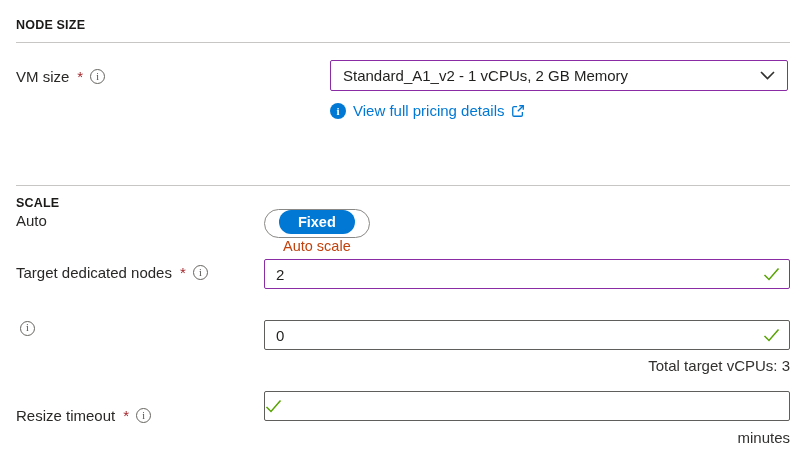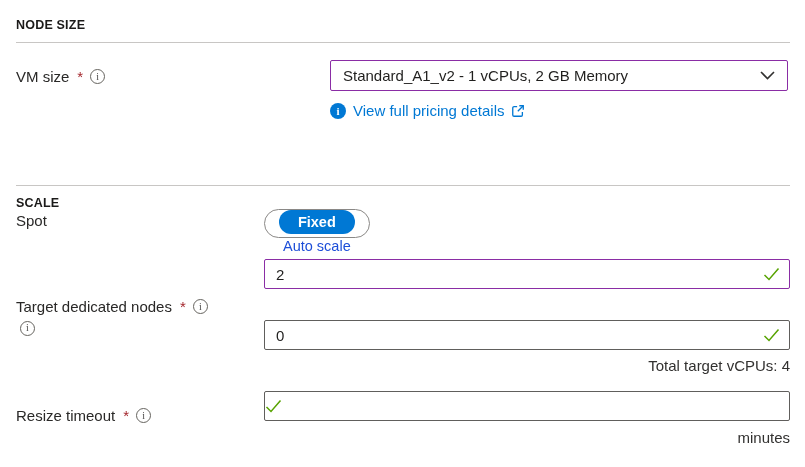--- a/index.html
+++ b/index.html
@@ -12,21 +12,21 @@
   .row-label{position:absolute;left:16px;display:flex;align-items:center;gap:7px;font-size:15px;color:#292827;white-space:nowrap;}
   .req{color:#a4262c;margin-left:1px;font-size:15px;}
   .info-icon{width:15px;height:15px;box-sizing:border-box;border:1px solid #66645f;border-radius:50%;display:inline-flex;align-items:center;justify-content:center;font-size:10px;line-height:1;color:#494847;font-family:"Liberation Serif",serif;flex:0 0 auto;}
 
   .dropdown{position:absolute;left:330px;top:60px;width:458px;height:31px;box-sizing:border-box;border:1px solid #8a2da5;border-radius:2px;background:#fff;display:flex;align-items:center;justify-content:space-between;padding:0 12px;font-size:15px;color:#201f1e;cursor:pointer;}
 
   .pricing-link{position:absolute;left:330px;top:102px;display:flex;align-items:center;gap:7px;font-size:15px;color:#0078d4;cursor:pointer;}
   .info-icon-filled{width:16px;height:16px;border-radius:50%;background:#0078d4;color:#fff;display:inline-flex;align-items:center;justify-content:center;font-size:11px;font-weight:bold;font-family:"Liberation Serif",serif;flex:0 0 auto;}
 
   .toggle{position:absolute;left:264px;top:209px;height:29px;box-sizing:border-box;border:1px solid #8a8886;border-radius:15px;background:#fff;display:inline-flex;align-items:center;padding:0 2px;flex-direction:column;}
-  .toggle-opt{border-radius:13px;font-size:14.5px;padding:4px 16px;cursor:pointer;color:#1d4ed8;}
+  .toggle-opt{border-radius:13px;font-size:14.5px;padding:4px 16px;cursor:pointer;color:#c2410c;}
   .toggle-opt.selected{background:#0078d4;color:#fff;font-weight:bold;padding:4px 19px;}
 
   .field{position:absolute;left:264px;width:526px;height:30px;box-sizing:border-box;border:1px solid #605e5c;border-radius:2px;background:#fff;display:flex;align-items:center;}
   .field.dirty{border-color:#8a2da5;}
   .field input{border:none;outline:none;background:transparent;flex:1;font-family:"Liberation Sans","DejaVu Sans",sans-serif;font-size:15px;color:#201f1e;padding:0 0 0 11px;min-width:0;}
   .field .check{flex:0 0 auto;margin-right:9px;}
 
   .helper-right{position:absolute;left:264px;width:526px;text-align:right;font-size:15px;color:#323130;}
 </style>
 </head>
@@ -61,29 +61,29 @@
         <path d="M9.5 2 H14 V6.5" stroke="#0078d4" stroke-width="1.5" fill="none"></path>
         <path d="M14 2 L7.8 8.2" stroke="#0078d4" stroke-width="1.5" fill="none"></path>
       </svg>
     </span>
   </div>
 
   <div class="section-header" style="top:160px;margin-top:36px;">SCALE</div>
   <div class="divider" style="top:185px;"></div>
 
   <div class="row-label" style="top:212px;">
-    <span>Spot</span>
+    <span>Auto</span>
   </div>
 
   <div class="toggle">
     <span class="toggle-opt selected">Fixed</span>
     <span class="toggle-opt">Auto scale</span>
   </div>
 
-  <div class="row-label" style="top:264px;margin-top:34px;">
+  <div class="row-label" style="top:264px;">
     <span>Target dedicated nodes</span>
       <span class="req">*</span>
     <span class="info-icon">i</span>
   </div>
 
   <div class="field dirty" style="top:259px;">
     <input type="text" value="2" style="">
     <span class="check" style="display:inline-flex;">
       <svg width="17" height="14" viewBox="0 0 17 14">
           <path d="M1.5 8 L6 12.5 L15.5 1.5" fill="none" stroke="#57a300" stroke-width="1.5"></path>
@@ -97,21 +97,21 @@
 
   <div class="field" style="top:320px;">
     <input type="text" value="0" style="">
     <span class="check" style="display:inline-flex;">
       <svg width="17" height="14" viewBox="0 0 17 14">
           <path d="M1.5 8 L6 12.5 L15.5 1.5" fill="none" stroke="#57a300" stroke-width="1.5"></path>
         </svg>
     </span>
   </div>
 
-  <div class="helper-right" style="top:357px;">Total target vCPUs: 4</div>
+  <div class="helper-right" style="top:357px;">Total target vCPUs: 3</div>
 
   <div class="row-label" style="top:407px;">
     <span>Resize timeout</span>
       <span class="req">*</span>
     <span class="info-icon">i</span>
   </div>
 
   <div class="field" style="top:391px;">
     <span class="check" style="display:inline-flex;">
       <svg width="17" height="14" viewBox="0 0 17 14">

